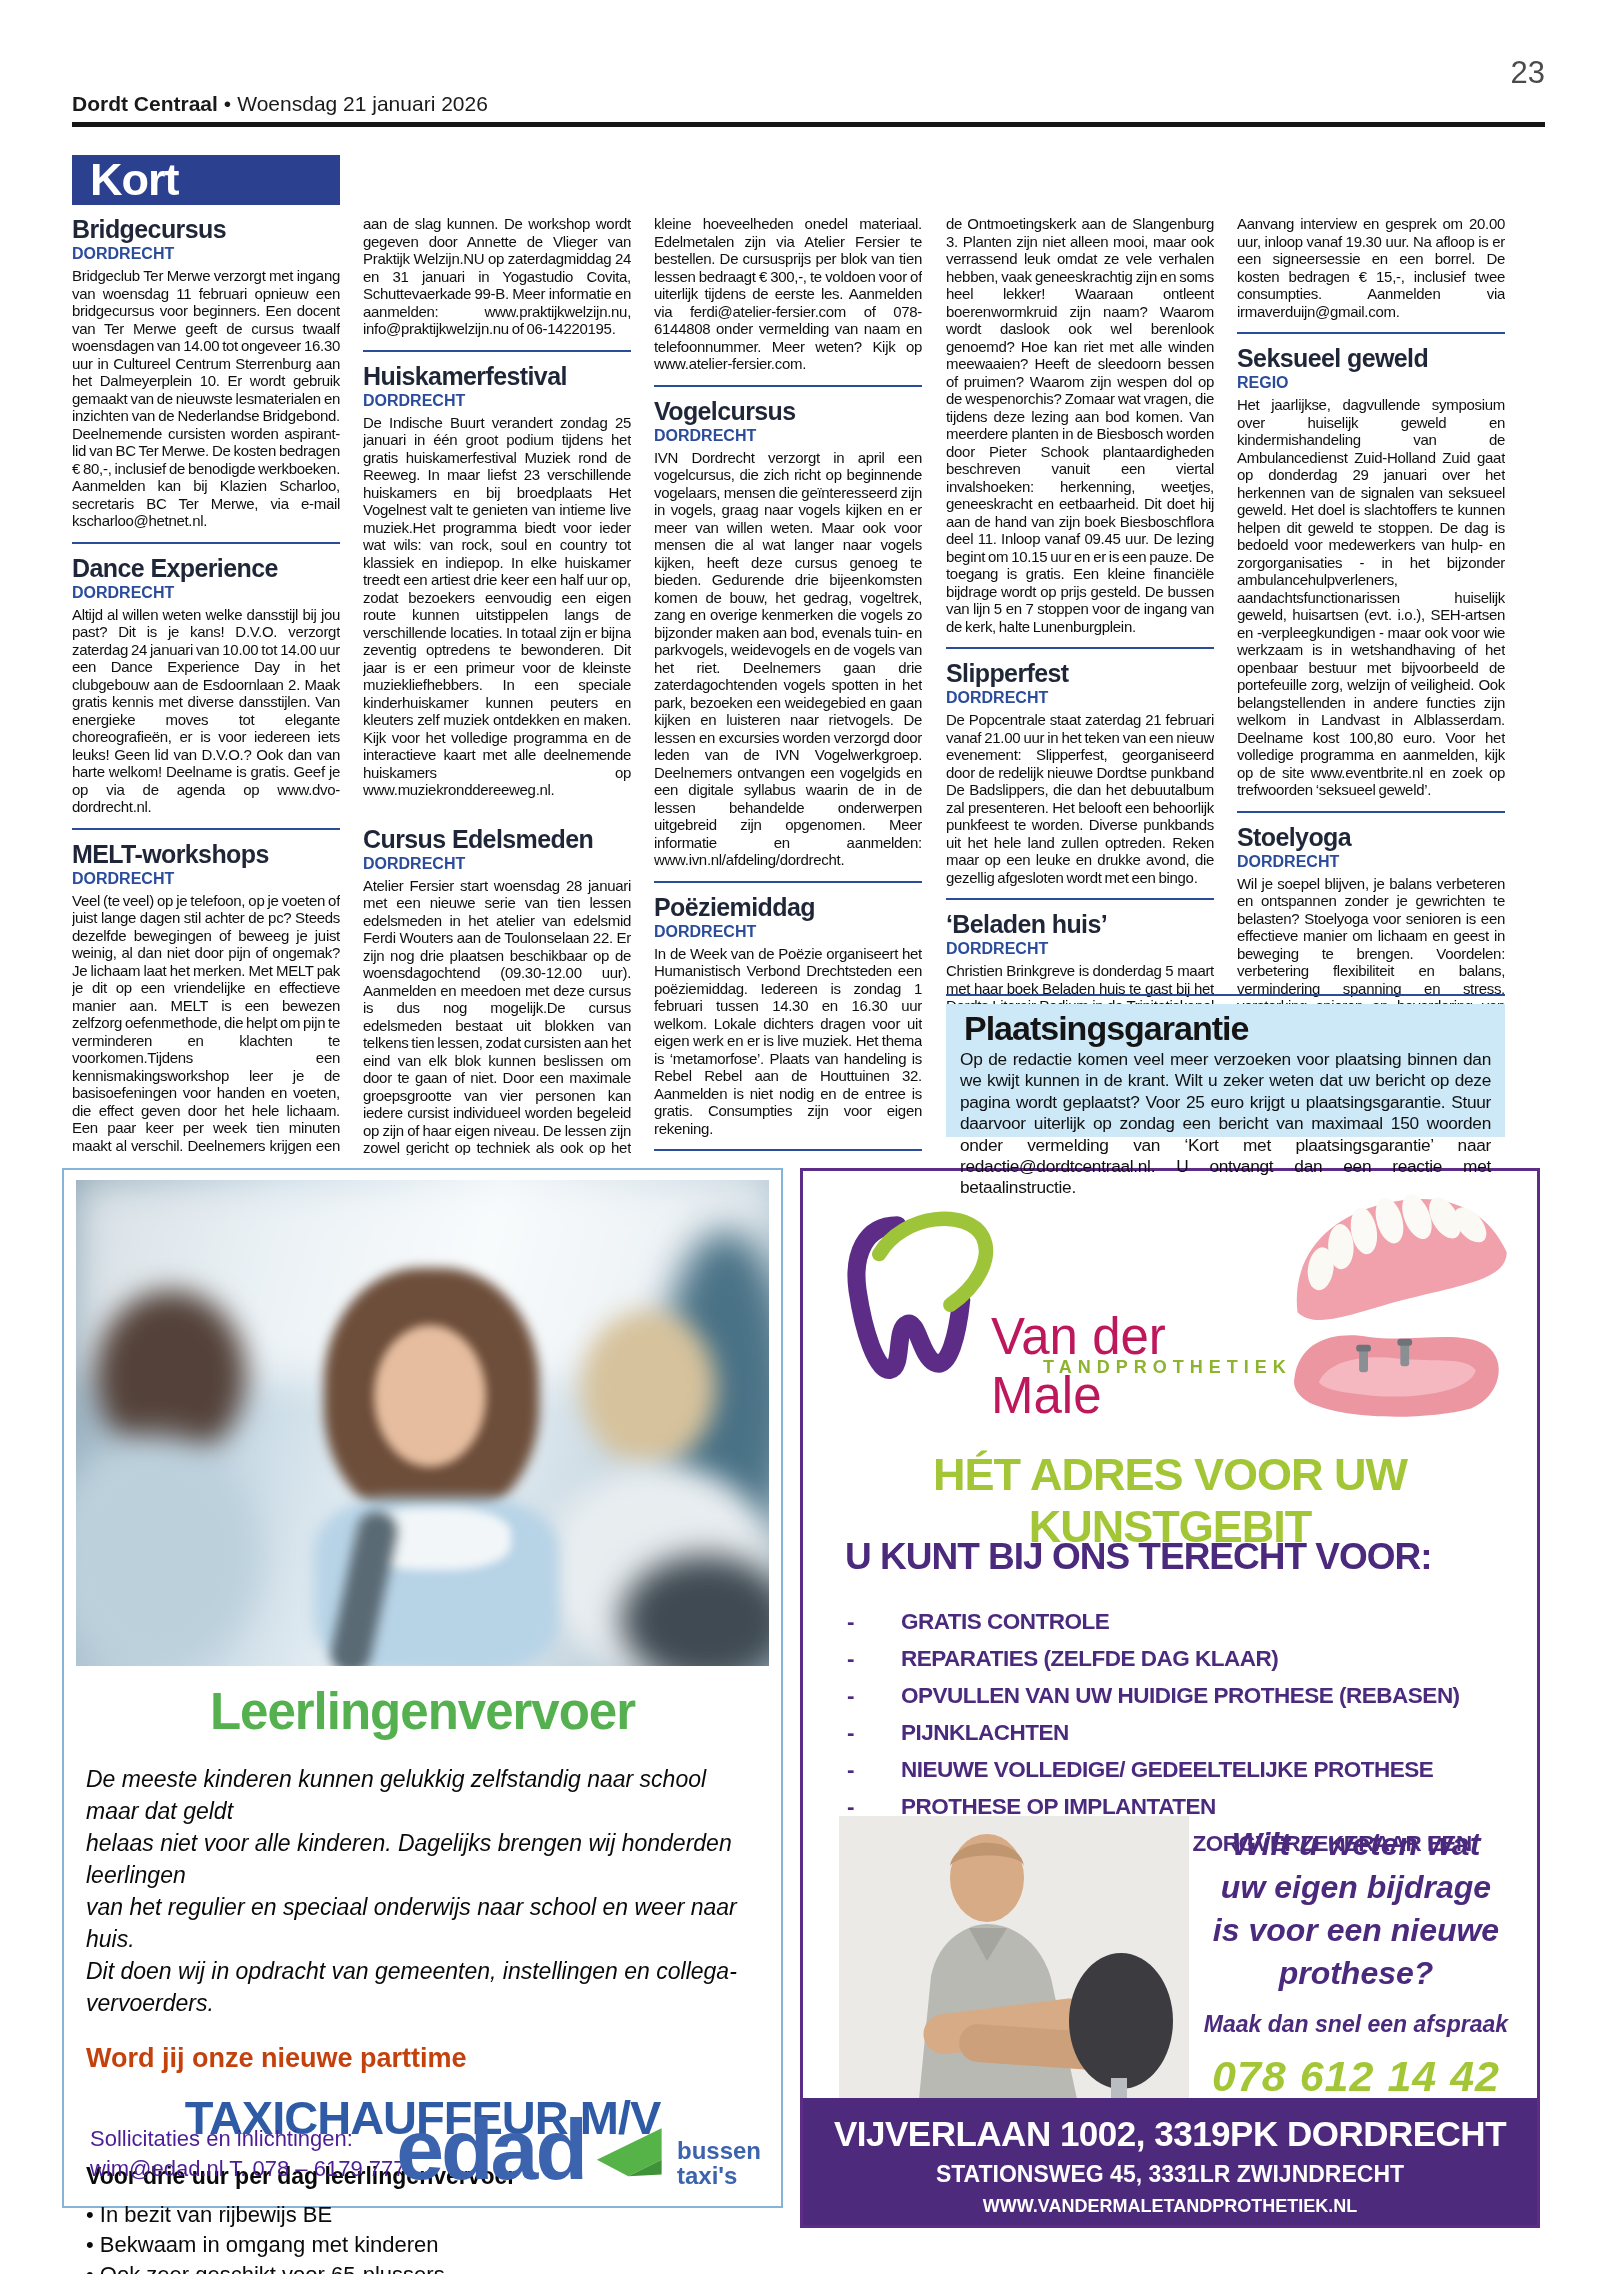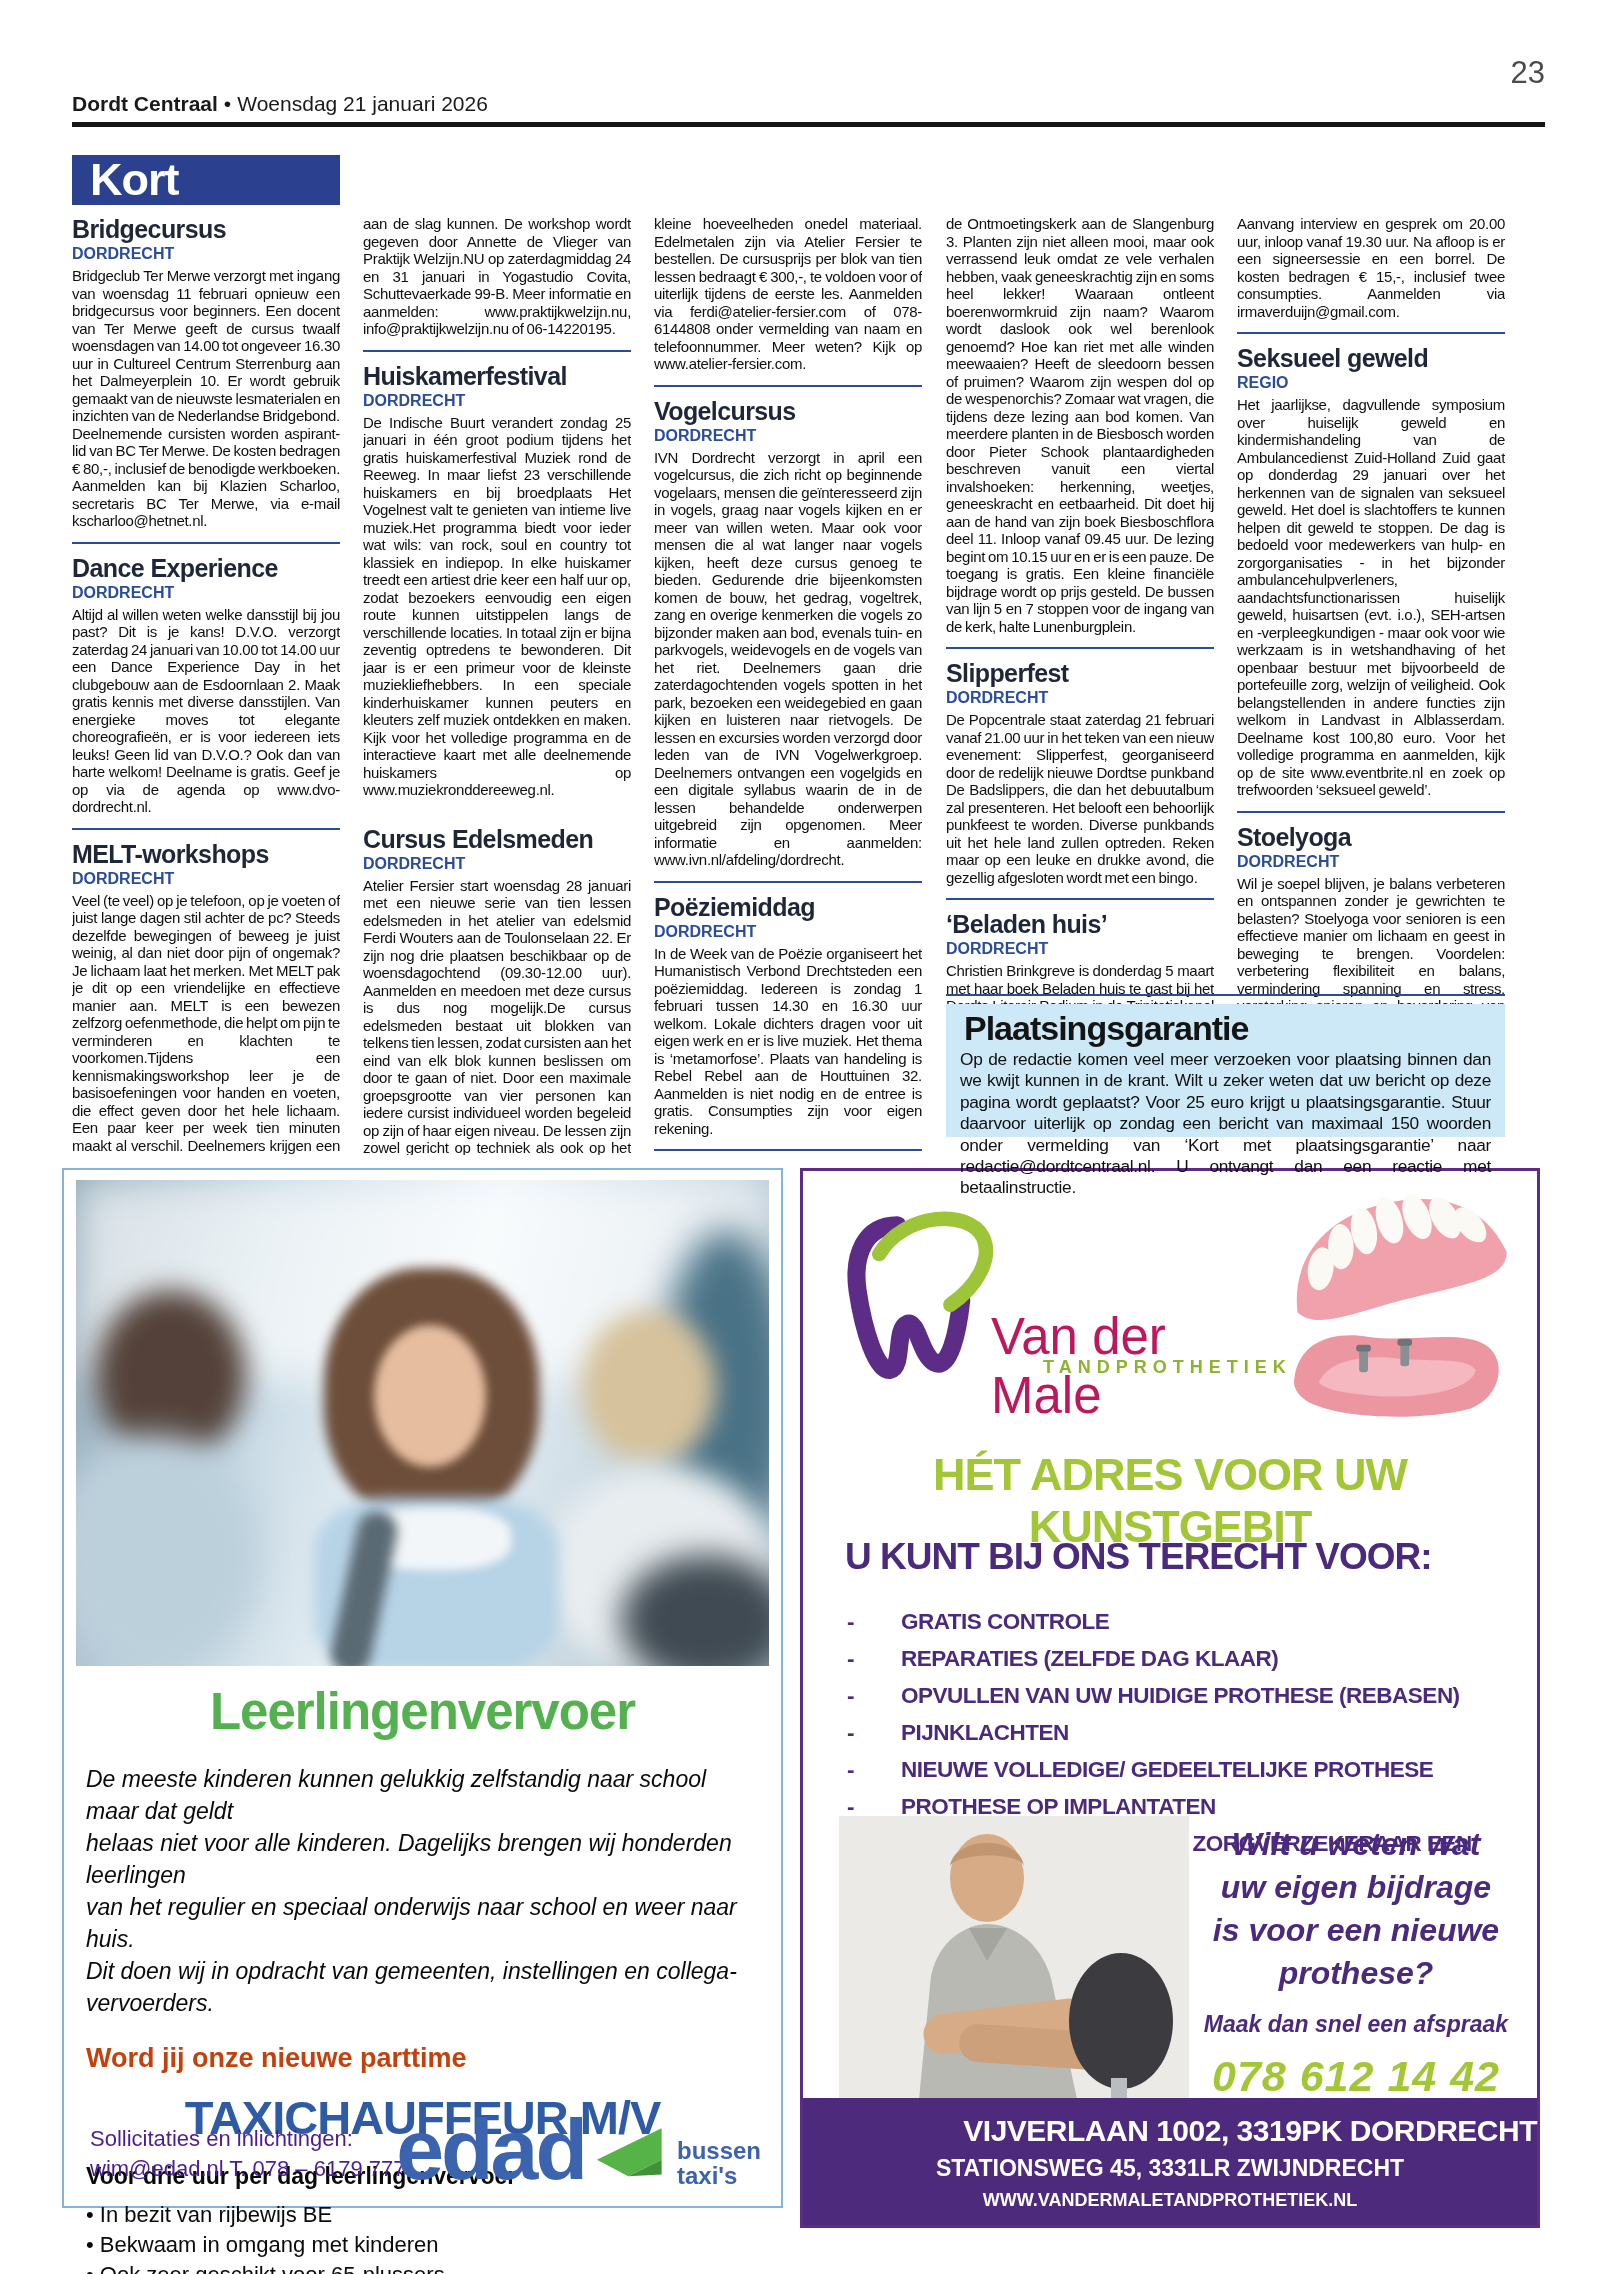--- a/index.html
+++ b/index.html
@@ -77,21 +77,21 @@
   .adR-list li{font-size:22.5px;line-height:37px;font-weight:bold;color:#4b2a7e;letter-spacing:-0.5px;}
   .adR-list li::before{content:"-";display:inline-block;width:54px;font-weight:bold;}
   .manphoto{position:absolute;left:36px;top:645px;width:350px;height:283px;}
   .adR-cta{position:absolute;left:398px;top:652px;width:310px;text-align:center;}
   .cta-line{font-size:32px;line-height:43px;font-weight:bold;font-style:italic;color:#4b2a7e;}
   .cta-small{margin-top:16px;font-size:23px;font-weight:bold;font-style:italic;color:#4b2a7e;}
   .cta-phone{margin-top:14px;font-size:43px;font-weight:bold;font-style:italic;
              color:#a3c637;letter-spacing:1px;}
   .adR-footer{position:absolute;left:0;bottom:0;width:100%;height:127px;background:#4d2a7c;
               text-align:center;color:#fff;}
-  .f1{margin-top:16px;font-size:30px;font-weight:bold;letter-spacing:-0.5px;text-align:right;}
+  .f1{margin-top:16px;font-size:35px;font-weight:bold;letter-spacing:-0.5px;}
   .f2{margin-top:7px;font-size:23px;font-weight:bold;}
   .f3{margin-top:8px;font-size:18px;font-weight:bold;}
 </style>
 </head>
 <body>
 
 <div class="masthead">
   <span class="brand">Dordt Centraal</span><span class="sep">•</span><span>Woensdag 21 januari 2026</span>
 </div>
 <div class="pageno">23</div>

